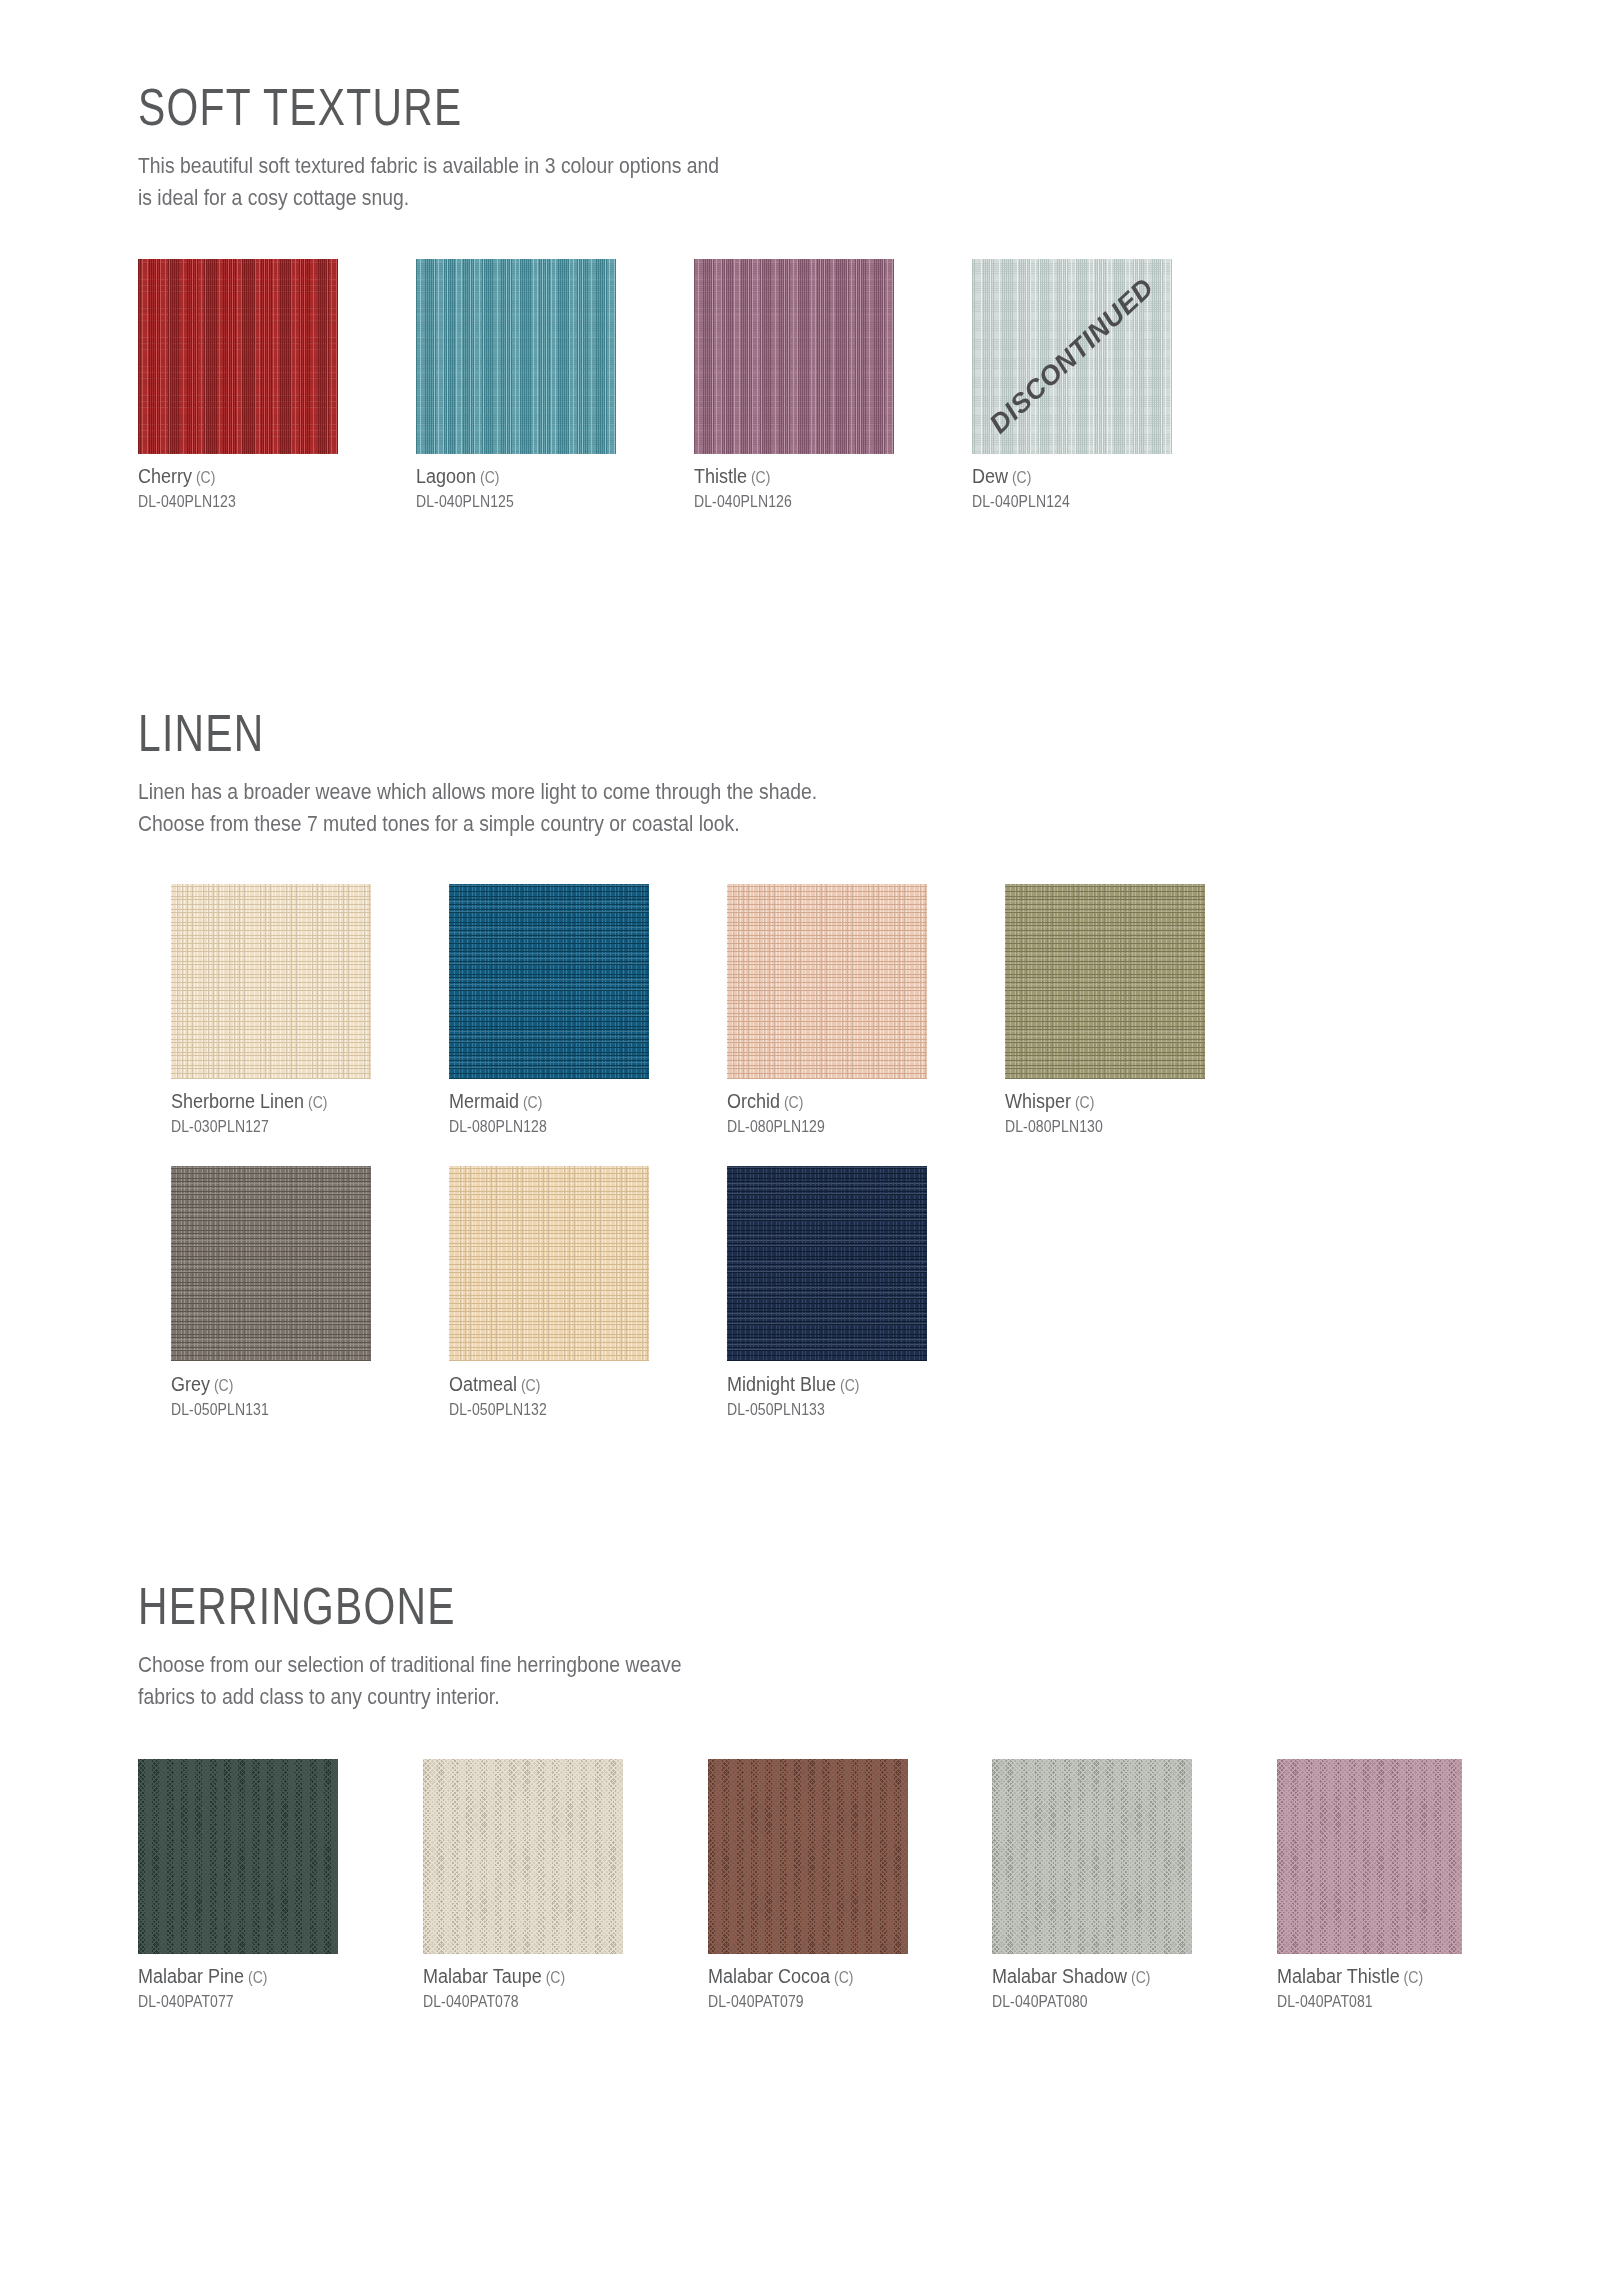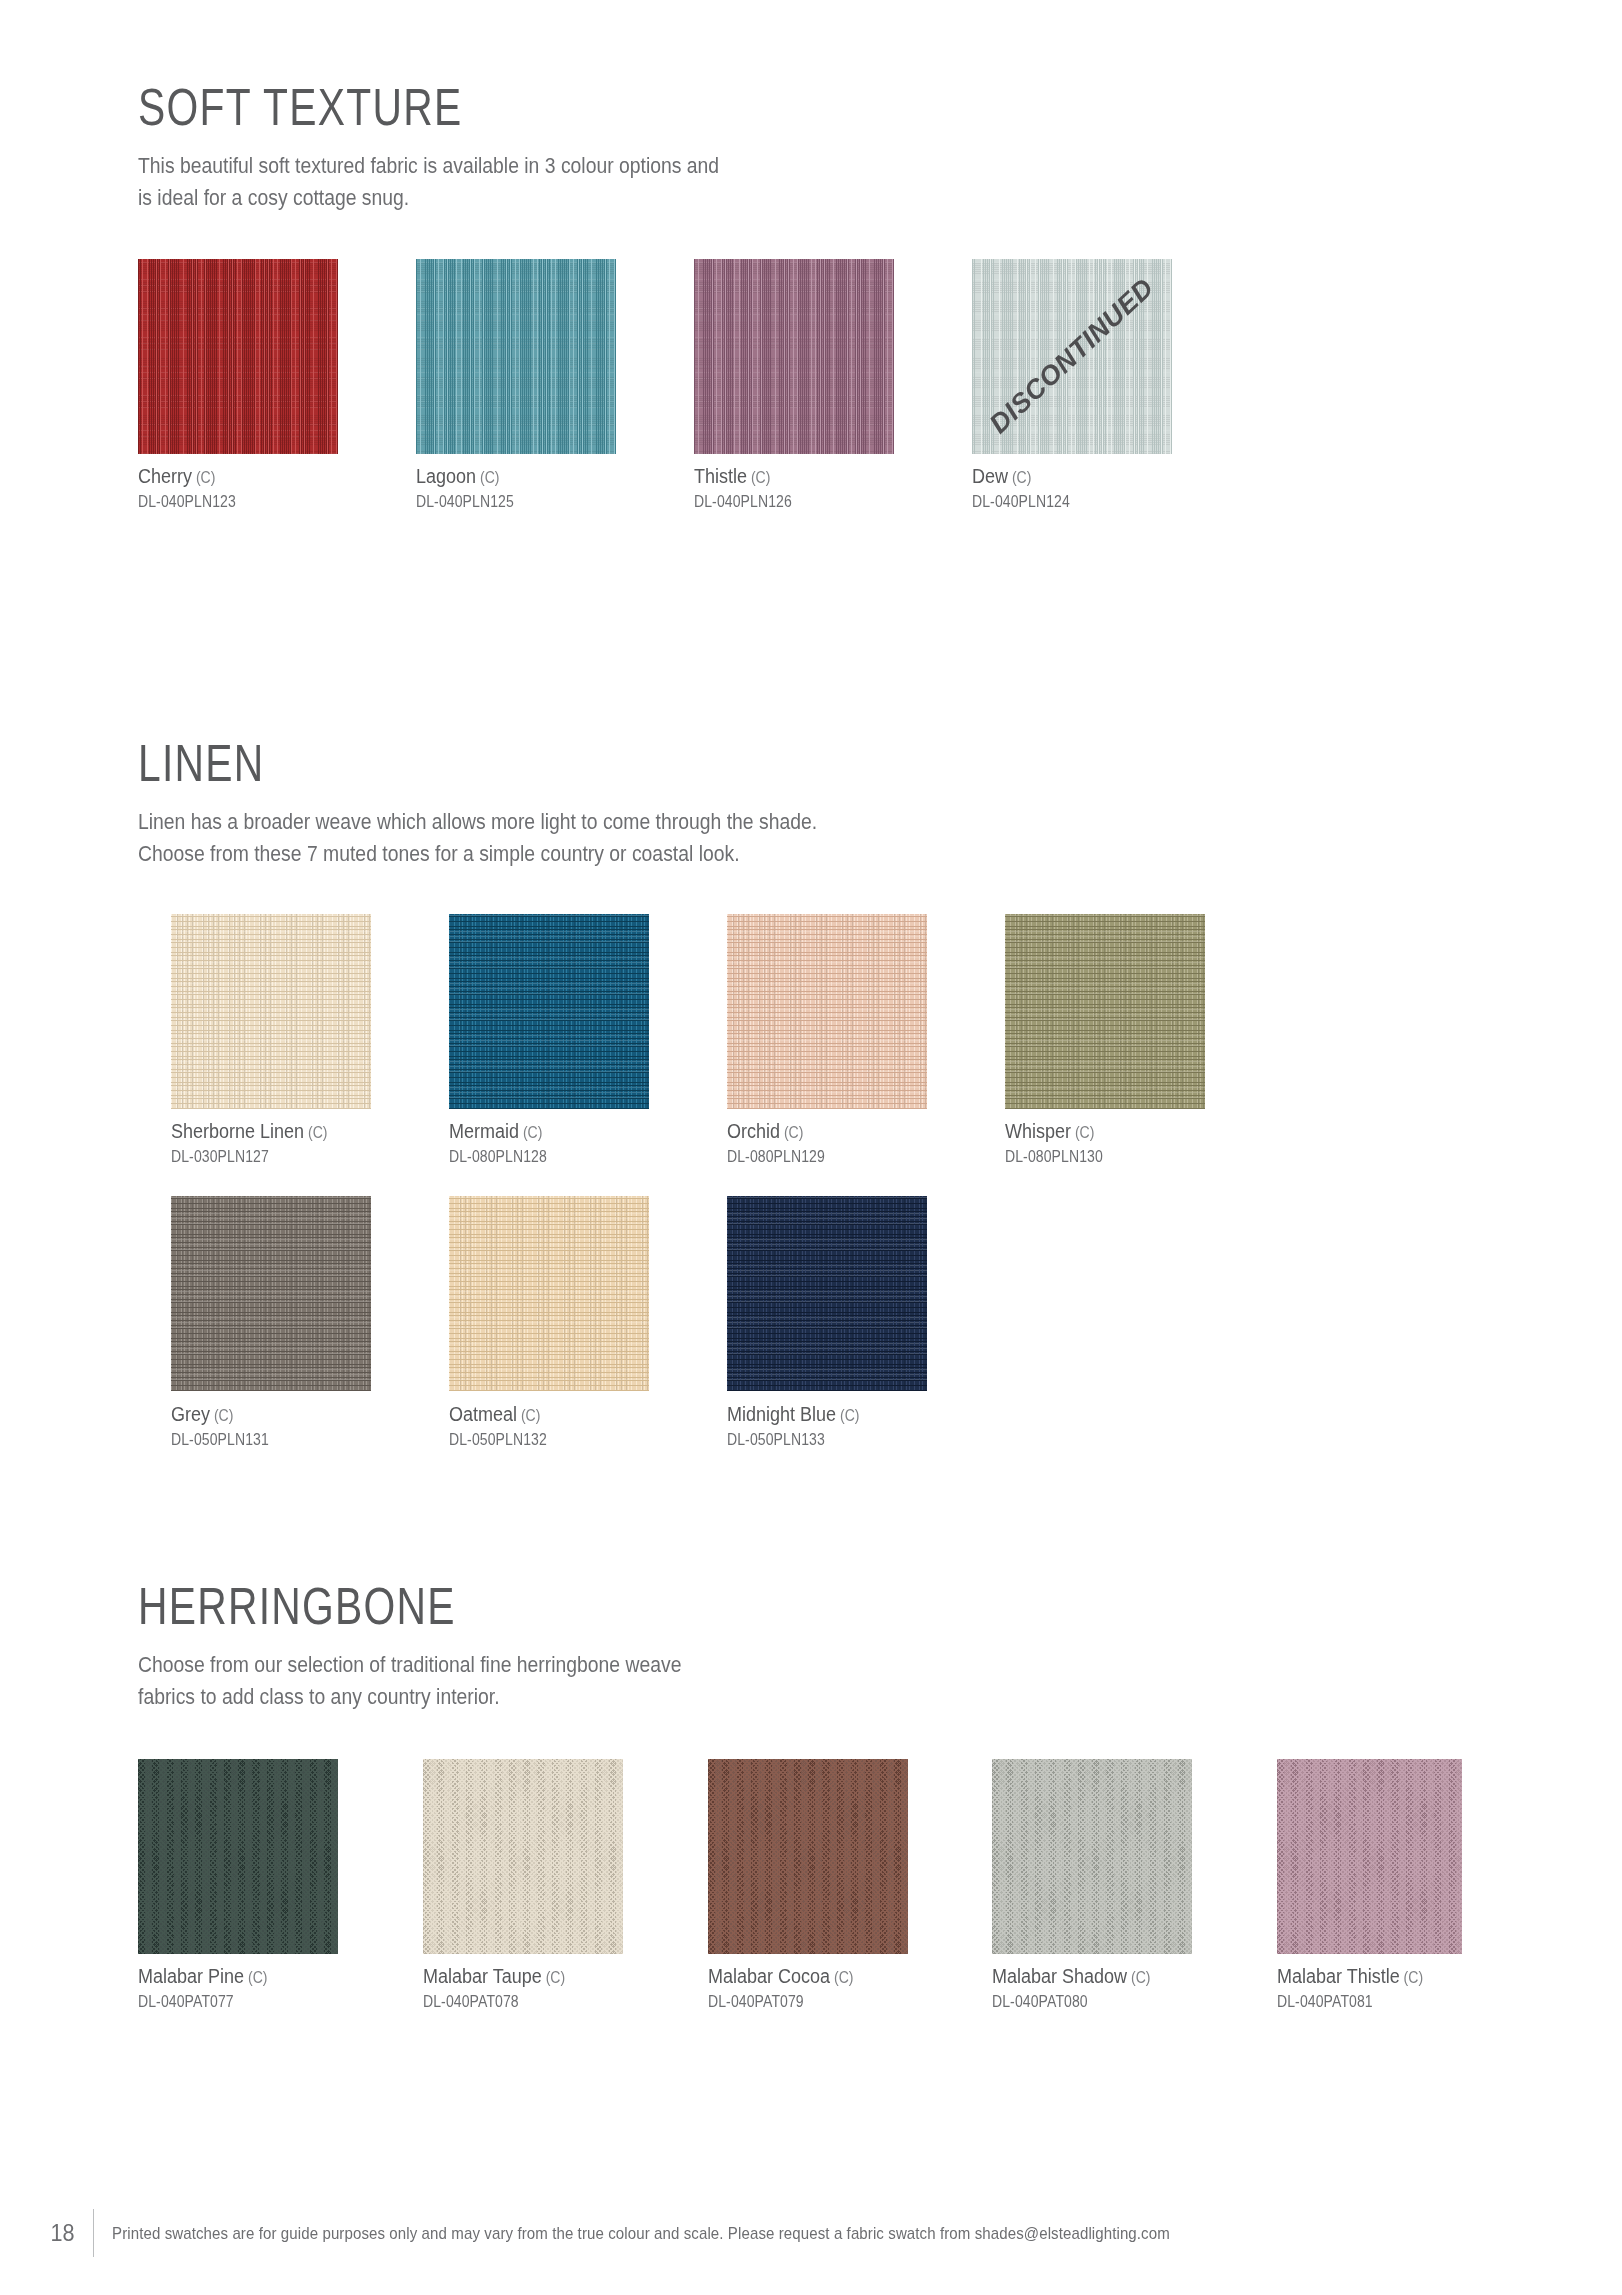--- a/index.html
+++ b/index.html
@@ -173,21 +173,21 @@
           <div class="swatch-chip" style="background: rgb(211, 220, 218);">
             <div class="weave" style="background: repeating-linear-gradient(90deg, rgb(180, 194, 192) 0px, rgb(180, 194, 192) 0.6px, transparent 0.6px, transparent 1.9px), repeating-linear-gradient(90deg, rgb(232, 238, 236) 0px, rgb(232, 238, 236) 0.6px, transparent 0.6px, transparent 4.5px), repeating-linear-gradient(0deg, rgba(0, 0, 0, 0.07) 0px, rgba(0, 0, 0, 0.07) 0.6px, transparent 0.6px, transparent 1.9px), repeating-linear-gradient(0deg, rgba(255, 255, 255, 0.1) 0px, rgba(255, 255, 255, 0.1) 0.6px, transparent 0.6px, transparent 5.8px), linear-gradient(rgb(211, 220, 218), rgb(211, 220, 218));"></div>
             <div class="discontinued-stamp">DISCONTINUED</div>
           </div>
           <div class="swatch-name"><span>Dew</span><span class="suffix"> (C)</span></div>
           <div class="swatch-code">DL-040PLN124</div>
         </div>
       </div>
   </div>
 
-  <div class="section" style="top:738px;">
+  <div class="section" style="top:708px;">
     <h1 class="section-title">LINEN</h1>
     <p class="section-desc">Linen has a broader weave which allows more light to come through the shade.
 Choose from these 7 muted tones for a simple country or coastal look.</p>
     <div class="swatch-row" style="margin-top:43px; width:1339px;margin-left:33px;" id="grid-1">
         <div class="swatch-cell">
           <div class="swatch-chip" style="background: rgb(238, 223, 198);">
             <div class="weave" style="background: repeating-linear-gradient(0deg, rgb(214, 195, 164) 0px, rgb(214, 195, 164) 0.6px, transparent 0.6px, transparent 2.6px), repeating-linear-gradient(90deg, rgb(250, 241, 226) 0px, rgb(250, 241, 226) 0.6px, transparent 0.6px, transparent 2.6px), repeating-linear-gradient(0deg, rgba(255, 255, 255, 0.16) 0px, rgba(255, 255, 255, 0.16) 1.3px, transparent 1.3px, transparent 5.2px), repeating-linear-gradient(90deg, rgba(0, 0, 0, 0.12) 0px, rgba(0, 0, 0, 0.12) 1.3px, transparent 1.3px, transparent 5.2px), linear-gradient(rgb(238, 223, 198), rgb(238, 223, 198));"></div>
           </div>
           <div class="swatch-name"><span>Sherborne Linen</span><span class="suffix"> (C)</span></div>
           <div class="swatch-code">DL-030PLN127</div>
@@ -273,20 +273,15 @@
         <div class="swatch-cell">
           <div class="swatch-chip" style="background: rgb(166, 128, 143);">
             <div class="weave" style="background: repeating-linear-gradient(45deg, rgb(194, 160, 174) 0px, rgb(194, 160, 174) 1.3px, transparent 1.3px, transparent 3.2px), repeating-linear-gradient(45deg, rgb(133, 98, 114) 0px, rgb(133, 98, 114) 0.6px, transparent 0.6px, transparent 3.2px), repeating-linear-gradient(-45deg, rgb(194, 160, 174) 0px, rgb(194, 160, 174) 1.3px, transparent 1.3px, transparent 3.2px), repeating-linear-gradient(-45deg, rgb(133, 98, 114) 0px, rgb(133, 98, 114) 0.6px, transparent 0.6px, transparent 3.2px), repeating-linear-gradient(90deg, rgba(0, 0, 0, 0.1) 0px, rgba(0, 0, 0, 0.1) 7.1px, rgba(255, 255, 255, 0.1) 7.1px, rgba(255, 255, 255, 0.1) 14.3px), linear-gradient(rgb(166, 128, 143), rgb(166, 128, 143));"></div>
           </div>
           <div class="swatch-name"><span>Malabar Thistle</span><span class="suffix"> (C)</span></div>
           <div class="swatch-code">DL-040PAT081</div>
         </div>
       </div>
   </div>
 
-  <div class="footer">
-    <div class="footer-page-no">18</div>
-    <div class="footer-rule"></div>
-    <div class="footer-note">Printed swatches are for guide purposes only and may vary from the true colour and scale. Please request a fabric swatch from shades@elsteadlighting.com</div>
-  </div>
 
 </div>
 
 
 </body></html>

